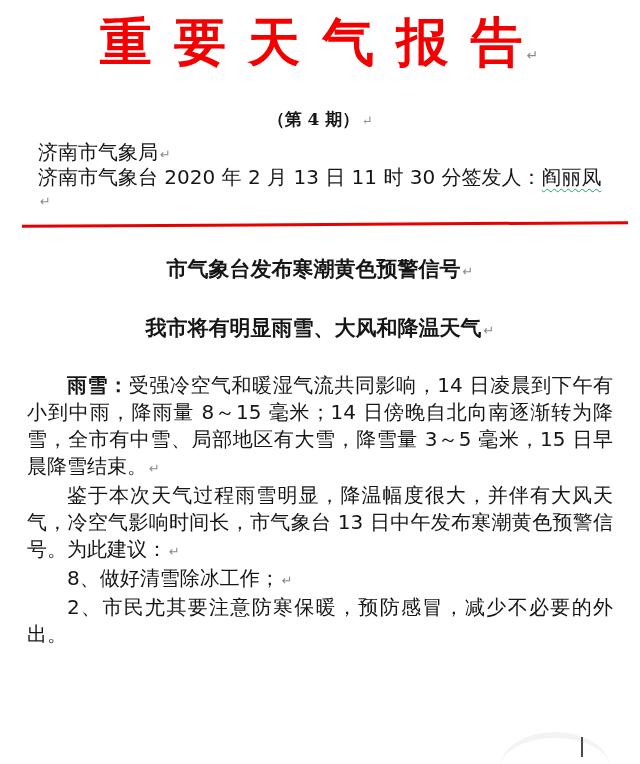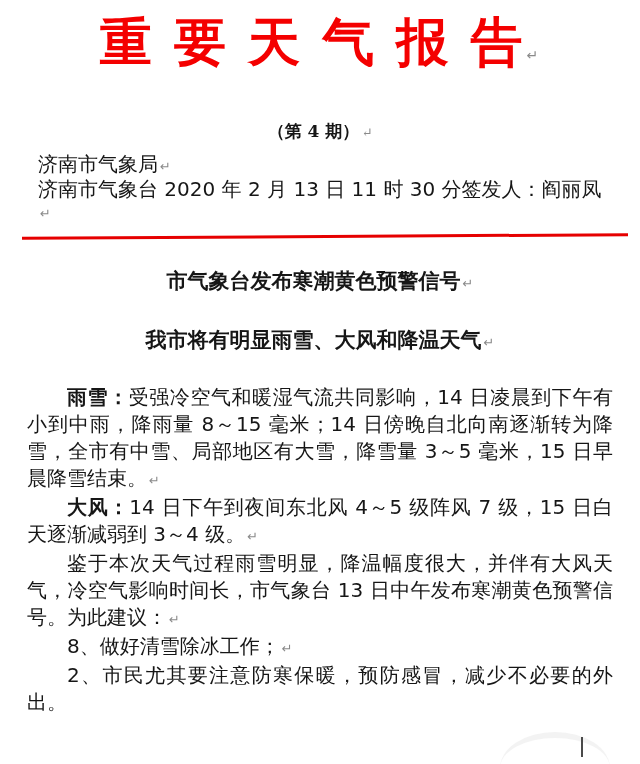--- a/index.html
+++ b/index.html
@@ -19,34 +19,35 @@
     text-align: center;
     font-size: 52px;
     line-height: 64px;
     font-weight: 900;
     letter-spacing: 2px;
     color: #f40000;
     white-space: nowrap;
   }
   .title .pilcrow { font-size: 14px; font-weight: 400; }
   .issue {
-    margin-top: 32px;
+    margin-top: 20px;
     text-align: center;
     font-size: 17px;
     line-height: 24px;
     font-weight: 700;
     font-family: "DejaVu Serif", "Liberation Serif", serif;
   }
   .agency-block {
     margin-top: 8px;
     padding: 0 38px;
     font-size: 20px;
     line-height: 22px;
   }
   .signer {
+    text-decoration: underline;
     text-decoration-style: wavy;
     text-decoration-color: #21a366;
     text-decoration-thickness: 1px;
     text-underline-offset: 4px;
   }
   .red-rule {
     margin: 10px 12px 0 22px;
     height: 3px;
     background: #e60000;
     transform: rotate(-0.35deg);
@@ -144,23 +145,20 @@
     <span>我市将有明显雨雪、大风和降温天气</span><span class="pilcrow">↵</span>
   </div>
 
   <div class="body-block">
 
     <p class="body-para">
       <span class="lead">雨雪：</span><span>受强冷空气和暖湿气流共同影响，14 日凌晨到下午有小到中雨，降雨量 8～15 毫米；14 日傍晚自北向南逐渐转为降雪，全市有中雪、局部地区有大雪，降雪量 3～5 毫米，15 日早晨降雪结束。</span><span class="pilcrow">↵</span>
     </p>
 
 
-    <p class="body-para">
-      <span class="lead">大风：</span><span>14 日下午到夜间东北风 4～5 级阵风 7 级，15 日白天逐渐减弱到 3～4 级。</span><span class="pilcrow">↵</span>
-    </p>
 
     <p class="body-para">
       <span class="lead"></span><span>鉴于本次天气过程雨雪明显，降温幅度很大，并伴有大风天气，冷空气影响时间长，市气象台 13 日中午发布寒潮黄色预警信号。为此建议：</span><span class="pilcrow">↵</span>
     </p>
 
     <p class="body-para">
       <span class="lead"></span><span>8、做好清雪除冰工作；</span><span class="pilcrow">↵</span>
     </p>
 
     <p class="body-para">

